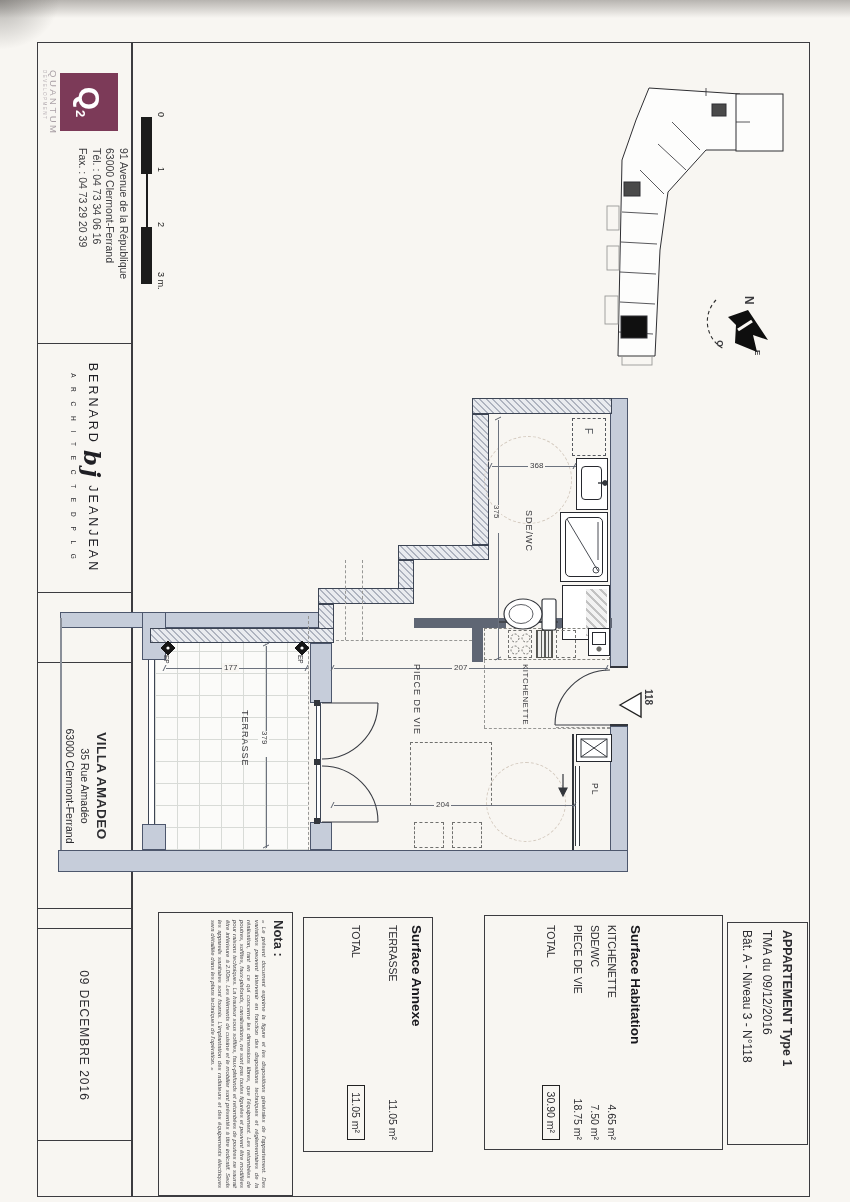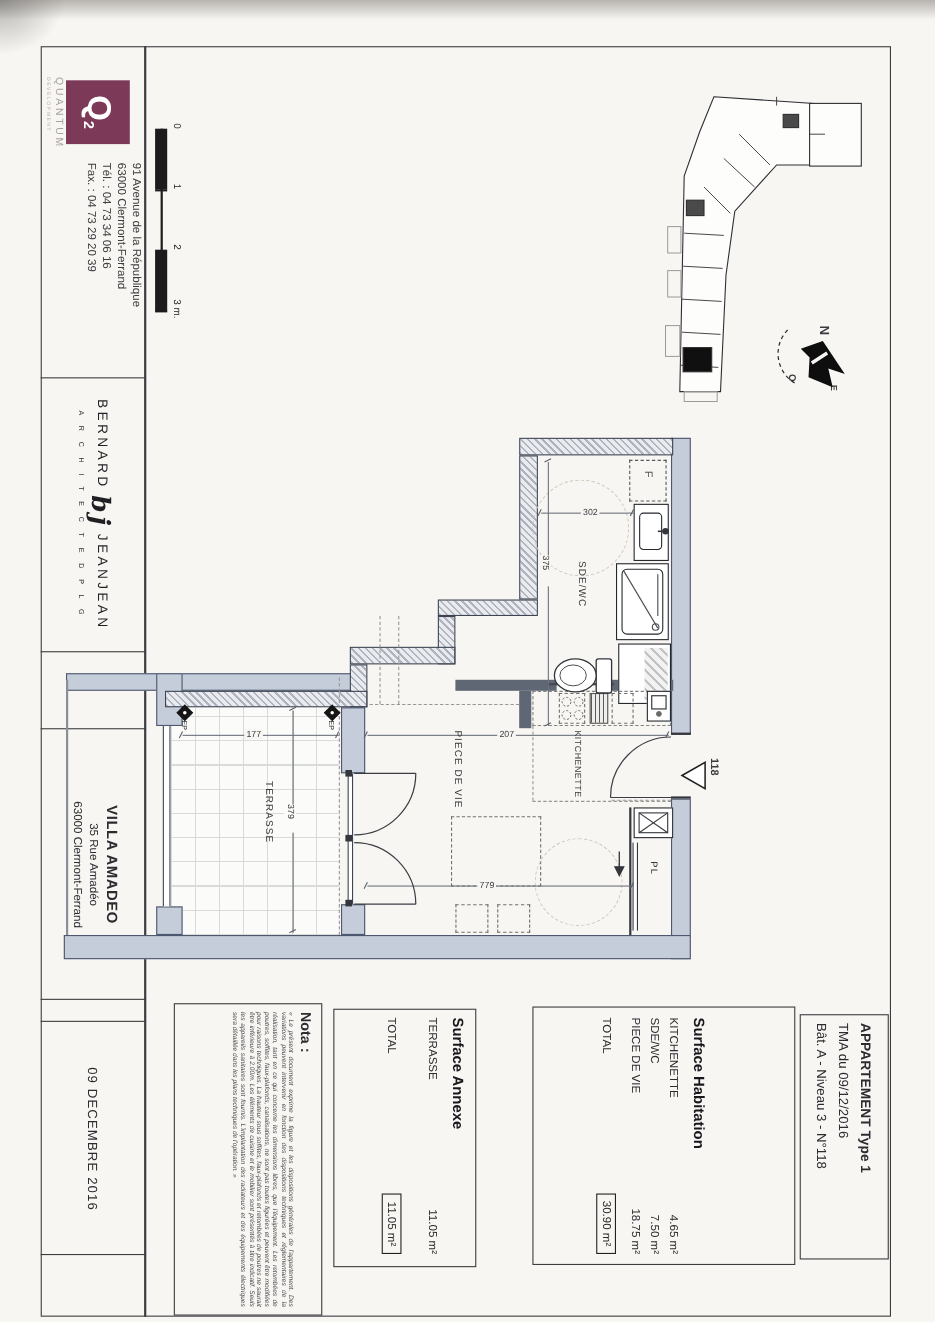--- a/index.html
+++ b/index.html
@@ -217,24 +217,24 @@
   <div class="circ" style="left:484px;top:436px;width:88px;height:88px;"></div>
   <div class="circ" style="left:486px;top:762px;width:80px;height:80px;"></div>
 
   <div class="dim" style="left:492px;top:466px;width:84px;height:1px;"></div>
   <div class="dim" style="left:498px;top:420px;width:1px;height:240px;"></div>
   <div class="dim" style="left:334px;top:668px;width:274px;height:1px;"></div>
   <div class="dim" style="left:166px;top:668px;width:142px;height:1px;"></div>
   <div class="dim" style="left:334px;top:805px;width:242px;height:1px;"></div>
   <div class="dim" style="left:266px;top:646px;width:1px;height:202px;"></div>
 
-  <div class="dimlab" style="left:528px;top:461px;">302</div>
+  <div class="dimlab" style="left:528px;top:461px;">368</div>
   <div class="dimlab" style="left:452px;top:663px;">207</div>
   <div class="dimlab" style="left:222px;top:663px;">177</div>
-  <div class="dimlab" style="left:434px;top:800px;">779</div>
+  <div class="dimlab" style="left:434px;top:800px;">204</div>
 
   <div class="r smlab" style="left:490px;top:505px;width:28px;height:11px;background:#f8f6f2;">375</div>
   <div class="r smlab" style="left:258px;top:731px;width:26px;height:11px;background:#fbfbf9;">379</div>
 
   <div class="r planlab" style="left:521px;top:510px;width:68px;height:13px;">SDE/WC</div>
   <div class="r planlab" style="left:518px;top:664px;width:70px;height:12px;font-size:8px;letter-spacing:.5px;">KITCHENETTE</div>
   <div class="r planlab" style="left:409px;top:664px;width:70px;height:13px;">PIECE DE VIE</div>
   <div class="r planlab" style="left:237px;top:710px;width:74px;height:13px;">TERRASSE</div>
   <div class="r planlab" style="left:588px;top:783px;width:22px;height:12px;font-size:8.5px;">PL</div>
 

